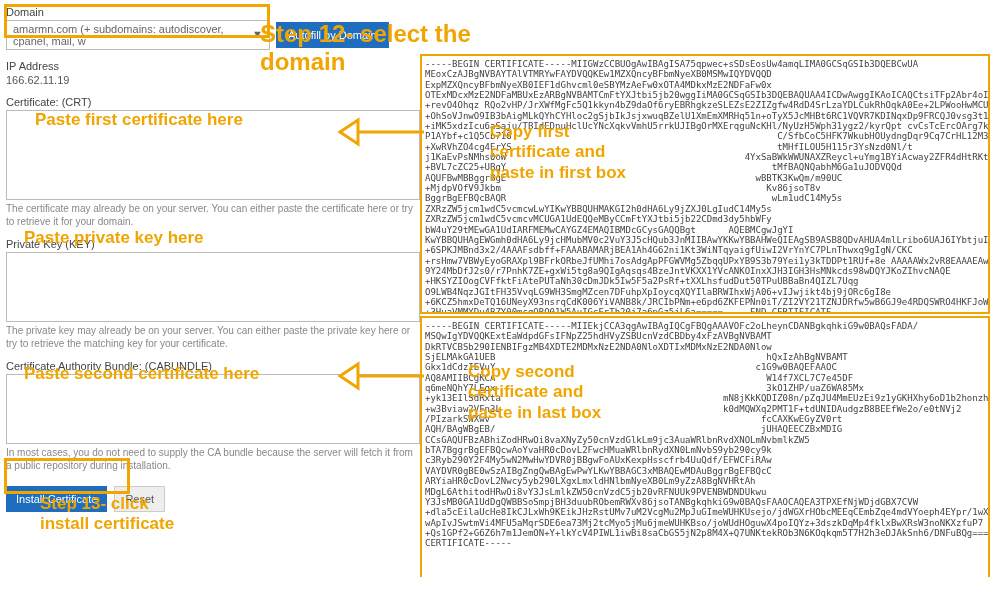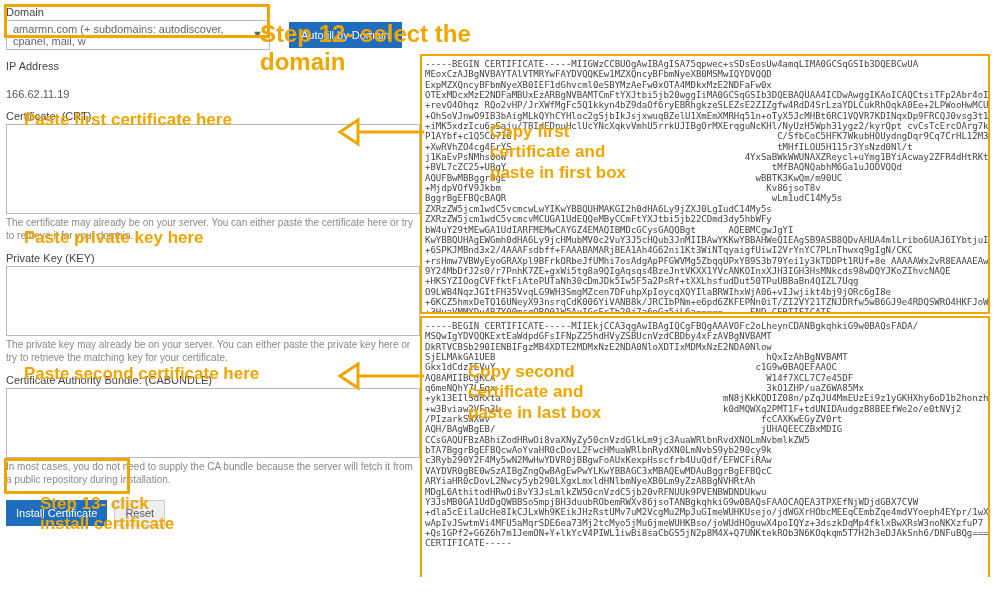--- a/index.html
+++ b/index.html
@@ -1,25 +1,25 @@
 <!DOCTYPE html>
 <html><head>
 <meta charset="utf-8">
 <style>
   html,body{margin:0;padding:0;font-family:Arial,Helvetica,sans-serif;font-size:11px;color:#333;background:#fff}
   .page{position:relative;width:996px;height:577px;overflow:hidden}
   .left{position:absolute;left:6px;top:0;width:410px}
   .lbl{font-size:11px;color:#444;margin:6px 0 2px 0}
-  .row{display:flex;align-items:center;gap:19px}
+  .row{display:flex;align-items:center;gap:6px}
   .domain-input{flex:0 0 238px;height:24px;border:1px solid #bbb;padding:2px 18px 2px 6px;font-size:11px;color:#666;position:relative;background:#fff}
   .caret{position:absolute;right:6px;top:7px}
   .btn-blue{background:#1e6dbf;color:#fff;border:none;height:26px;padding:0 12px;font-size:11px;cursor:pointer}
   .btn-install{background:#1e6dbf;color:#fff;border:none;height:26px;padding:0 10px;font-size:11px;cursor:pointer}
   .btn-reset{background:#eee;color:#555;border:1px solid #ccc;height:26px;padding:0 10px;font-size:11px;cursor:pointer;margin-left:4px}
-  .ip{font-size:11px;color:#555;margin-top:16px}
+  .ip{font-size:11px;color:#555;margin-top:2px}
   textarea{width:404px;border:1px solid #bbb;font-size:11px;color:#333;resize:none;padding:4px}
   .ta-cert{height:80px}
   .ta-key{height:60px}
   .ta-bundle{height:60px}
   .help{font-size:10px;color:#888;line-height:1.3;width:408px}
   .cert-block{position:absolute;border:2px solid #f0a500;background:#fff;font-family:Consolas,Menlo,monospace;font-size:9px;line-height:1.15;color:#444;padding:3px;white-space:pre;overflow:hidden}
   #certA{left:420px;top:54px;width:560px;height:250px}
   #certB{left:420px;top:316px;width:560px;height:286px}
   .anno{position:absolute;color:#f0a500;font-weight:bold;pointer-events:none}
   .anno.big{font-size:24px;line-height:1.15}
@@ -112,21 +112,21 @@
 +dla5cEilaUcHe8IkCJLxWh9KEikJHzRstUMv7uM2VcgMu2MpJuGImeWUHKUsejo/jdWGXrHObcMEEqCEmbZqe4mdVYoeph4EYpr/1wXKtx8/
 wApIvJSwtmVi4MFU5aMqrSDE6ea73Mj2tcMyo5jMu6jmeWUHKBso/joWUdHOguwX4poIQYz+3dszkDqMp4fklxBwXRsW3noNKXzfuP7
 +Qs1GPf2+G6Z6h7m1JemON+Y+lkYcV4PIWL1iwBi8saCbGS5jN2p8M4X+Q7UNKtekROb3N6KOqkqm5T7H2h3eDJAkSnh6/DNFuBQg=====-----END 
 CERTIFICATE-----</div>
 
   <div class="hi-box" style="left:4px;top:4px;width:260px;height:28px"></div>
   <div class="hi-box" style="left:4px;top:458px;width:120px;height:30px"></div>
 
   <div class="anno big" style="left:260px;top:20px;white-space:pre">Step 12- select the
 domain</div>
-  <div class="anno med" style="left:24px;top:110px">Paste first certificate here</div>
+  <div class="anno med" style="left:35px;top:110px">Paste first certificate here</div>
   <div class="anno med" style="left:490px;top:122px;white-space:pre">Copy first
 certificate and
 paste in first box</div>
   <div class="anno med" style="left:24px;top:228px">Paste private key here</div>
   <div class="anno med" style="left:24px;top:364px">Paste second certificate here</div>
   <div class="anno med" style="left:468px;top:362px;white-space:pre">Copy second
 certificate and
 paste in last box</div>
   <div class="anno med" style="left:40px;top:494px;white-space:pre">Step 13- click
 install certificate</div>

